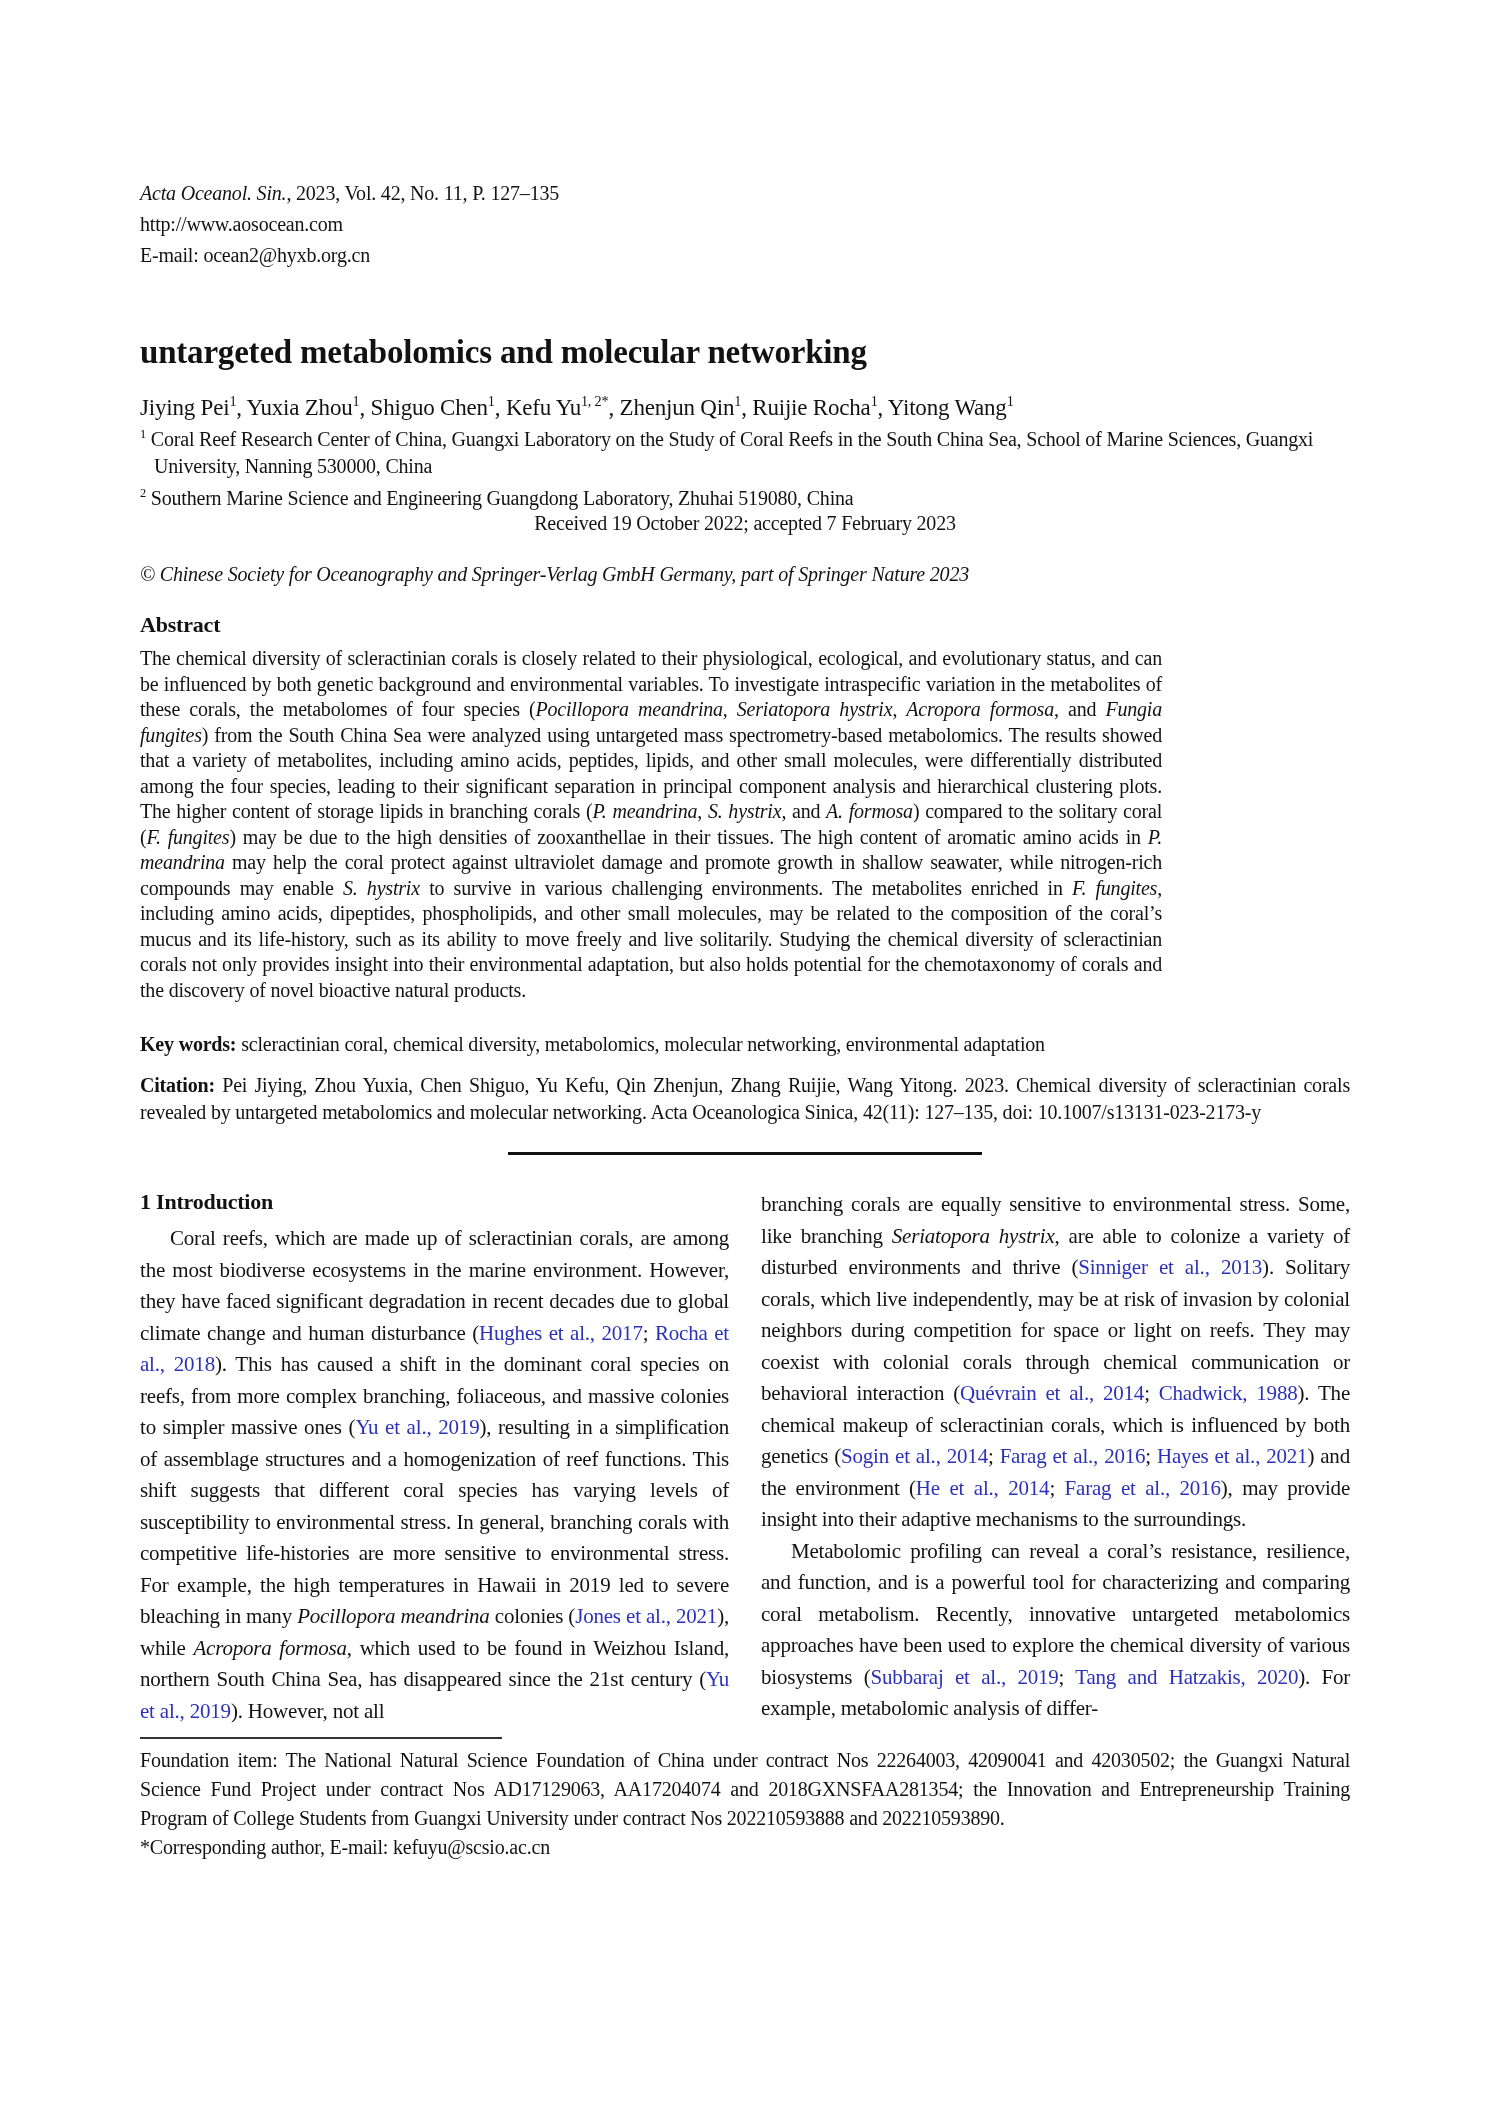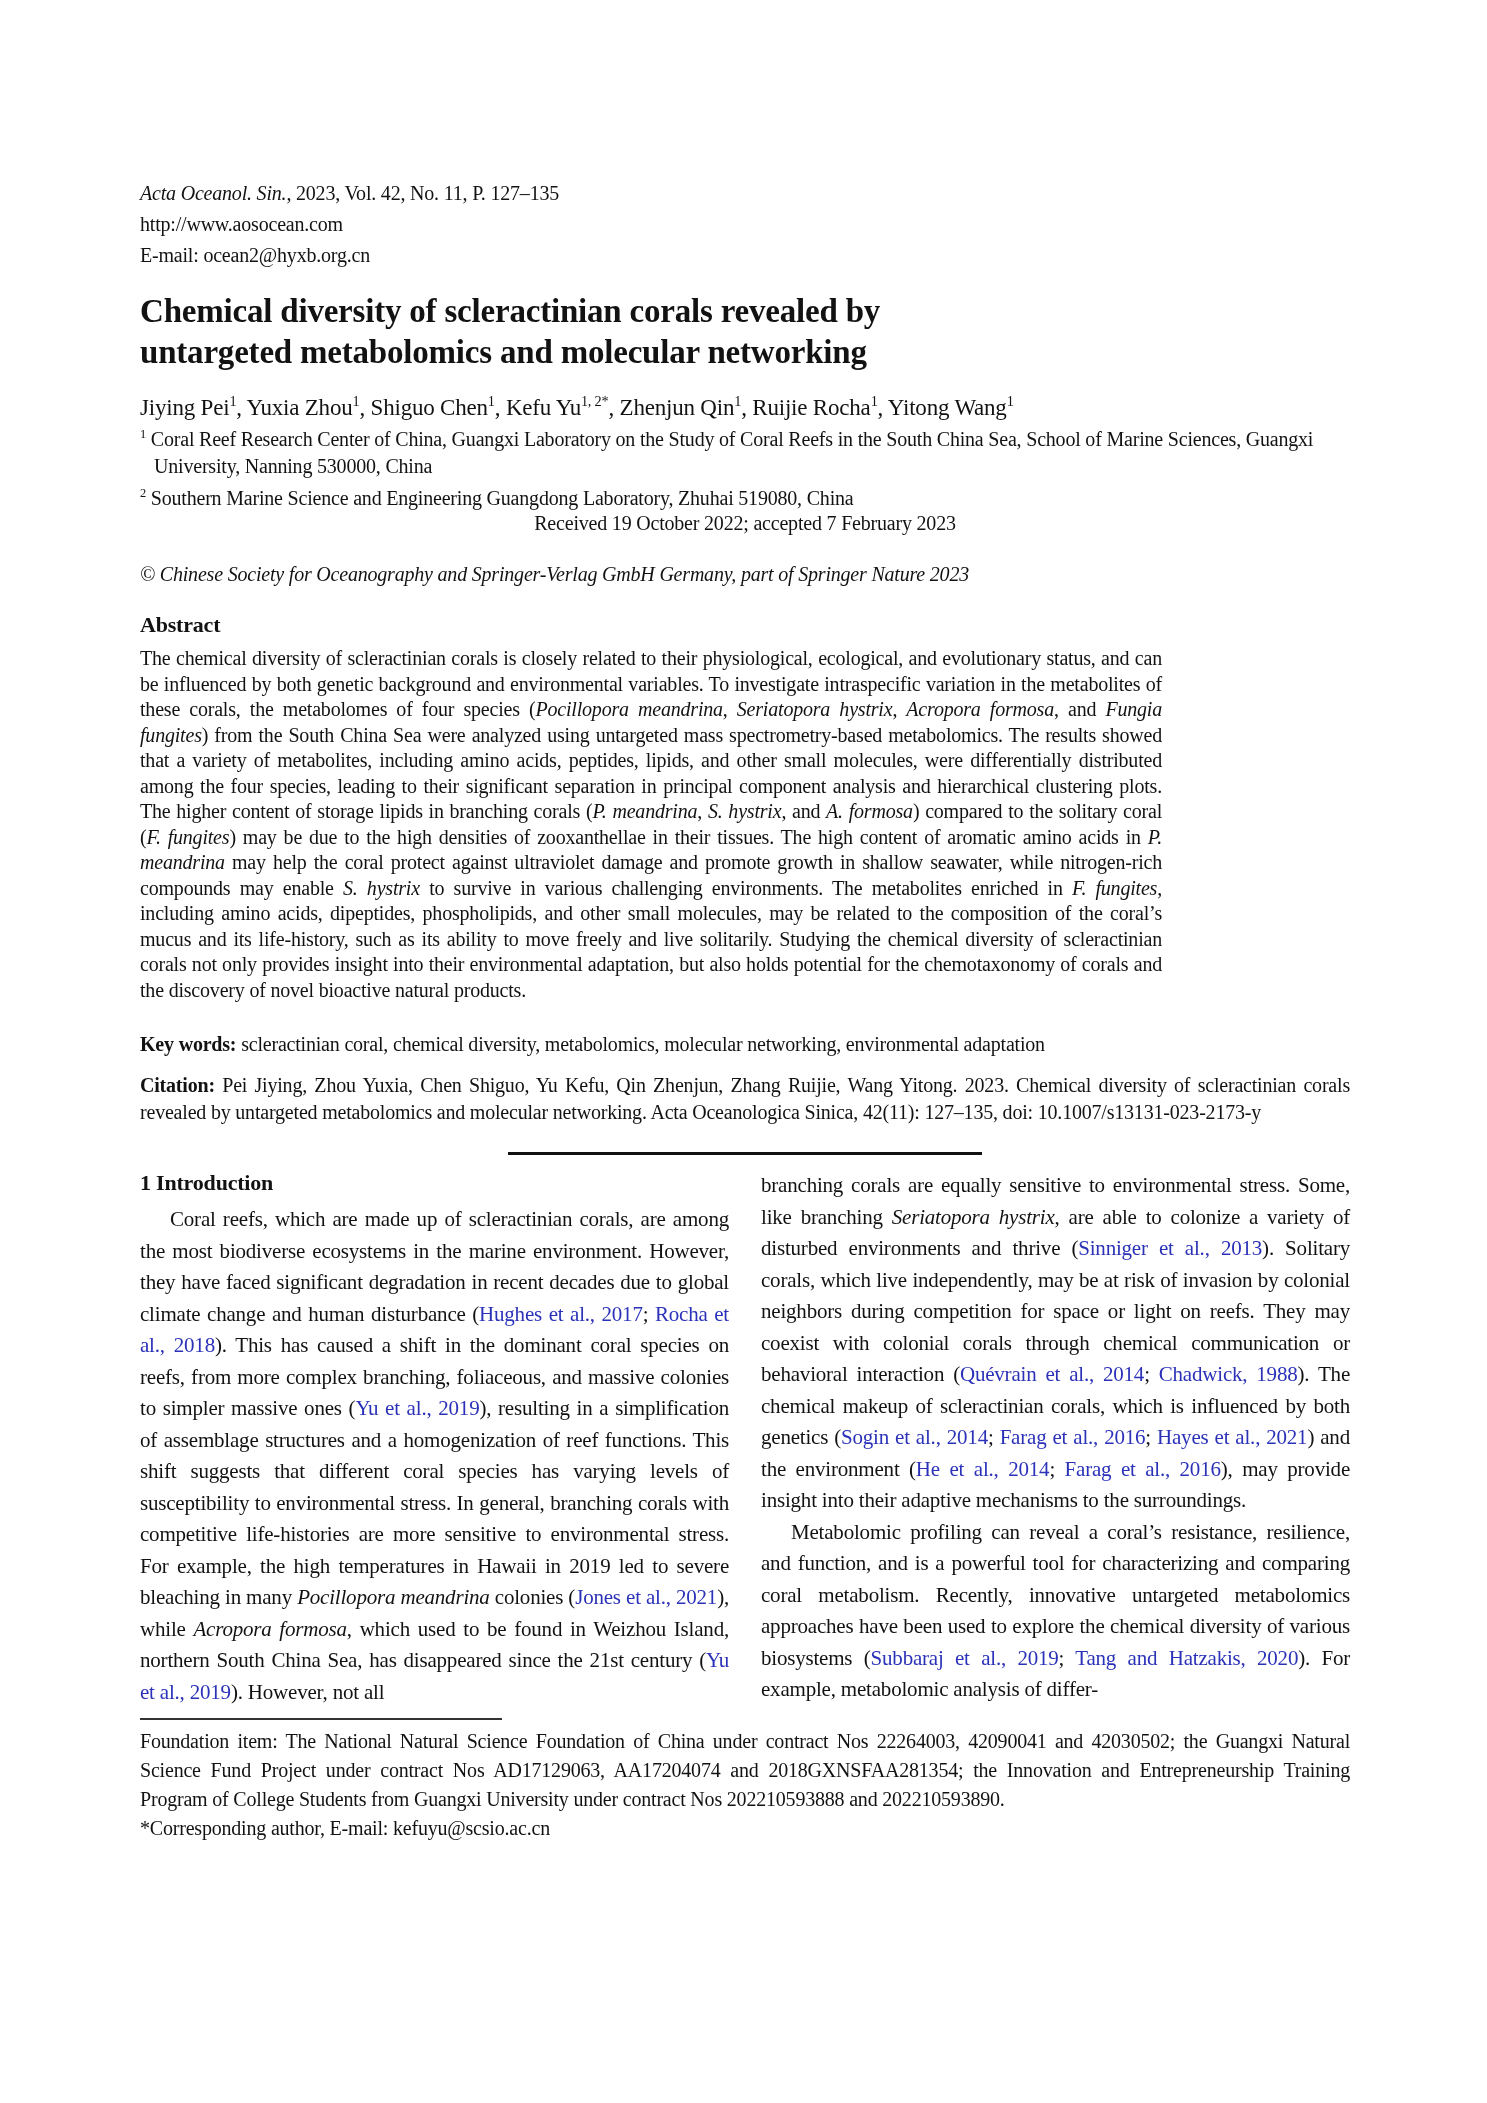--- a/index.html
+++ b/index.html
@@ -51,21 +51,21 @@
     font-size:20px; line-height:27px; text-align:justify; margin-top:14px;
   }
   .cit-label{font-weight:bold;}
 
   .mid-rule{
     border:none; border-top:3px solid #111;
     width:474px; margin:26px auto 0 auto;
   }
 
   .columns{
-    margin-top:15px;
+    margin-top:34px;
     display:flex; gap:32px;
   }
   .col{flex:1 1 0; min-width:0;}
   .section-heading{font-size:22px; font-weight:bold; margin:0 0 8px 0;}
   .body-p{
     font-size:21px; line-height:31.5px; text-align:justify;
   }
   .indent{text-indent:30px;}
 
   .footnote{margin-top:10px;}
@@ -82,21 +82,21 @@
 
 <div class="page">
 
   <header>
     <p class="hdr"><span class="seg-i">Acta Oceanol. Sin.</span><span>, 2023, Vol. 42, No. 11, P. 127–135</span></p>
     <p class="hdr">http://www.aosocean.com</p>
     <p class="hdr">E-mail: ocean2@hyxb.org.cn</p>
   </header>
 
   <h1 class="title">
-    <span>Chemical diversity of scleractinian corals revealed by</span><br>
+    <br>
     <span>untargeted metabolomics and molecular networking</span>
   </h1>
 
   <p class="authors"><span>Jiying Pei</span><sup class="seg-sup">1</sup><span>, Yuxia Zhou</span><sup class="seg-sup">1</sup><span>, Shiguo Chen</span><sup class="seg-sup">1</sup><span>, Kefu Yu</span><sup class="seg-sup">1, 2*</sup><span>, Zhenjun Qin</span><sup class="seg-sup">1</sup><span>, Ruijie Rocha</span><sup class="seg-sup">1</sup><span>, Yitong Wang</span><sup class="seg-sup">1</sup></p>
 
   <p class="affil"><sup class="seg-sup">1</sup><span> Coral Reef Research Center of China, Guangxi Laboratory on the Study of Coral Reefs in the South China Sea, School of Marine Sciences, Guangxi University, Nanning 530000, China</span></p>
   <p class="affil"><sup class="seg-sup">2</sup><span> Southern Marine Science and Engineering Guangdong Laboratory, Zhuhai 519080, China</span></p>
 
   <p class="received">Received 19 October 2022; accepted 7 February 2023</p>
 

